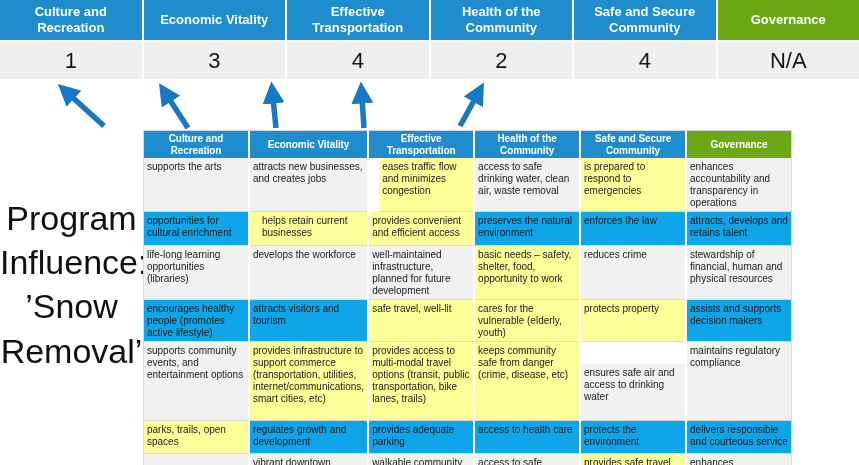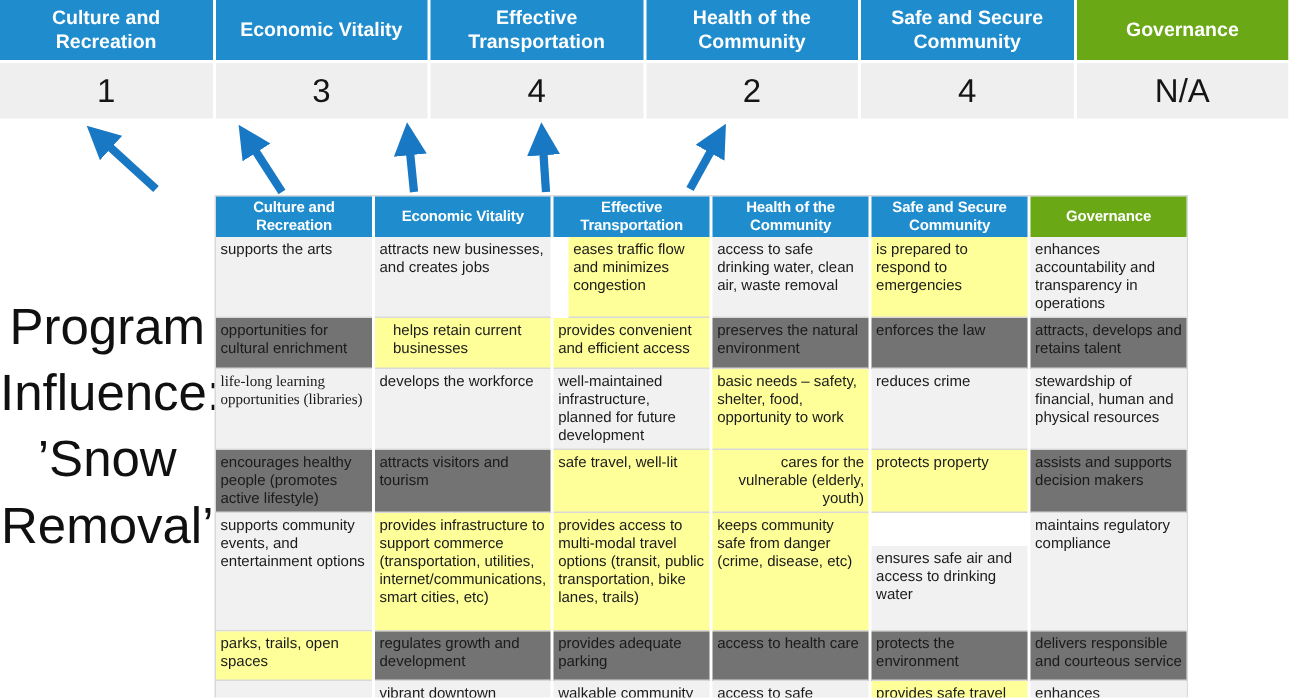--- a/index.html
+++ b/index.html
@@ -30,21 +30,21 @@
 
   
   .matrix { position:absolute; left:143px; top:130px; width:649px;
             display:grid; grid-template-columns:repeat(6,1fr); column-gap:2px;
             background:#fff; border:1px solid #d9d9d9; }
   .m-head { background:var(--blue); color:#fff; font-weight:bold; font-size:10px;
             letter-spacing:-0.1px; line-height:1.15; text-align:center;
             display:flex; align-items:center; justify-content:center;
             min-height:24px; padding:2px 1px; }
   .m-head.green { background:var(--green); }
-  .m-cell { background:#737373; color:#1a1a1a; font-size:10px; line-height:1.2;
+  .m-cell { background:#0ea5e9; color:#1a1a1a; font-size:10px; line-height:1.2;
             padding:3px 3px 2px 3px; border-bottom:1px solid #d9d9d9; }
   .m-cell.band { background:var(--band); }
   .m-cell.hl { background:var(--yellow); }
 </style>
 </head>
 <body>
 
 <div class="stage">
 
   <div class="banner">
@@ -96,30 +96,30 @@
       <div class="m-cell hl" style="min-height: 37px; margin-left: 10px;">eases traffic flow and minimizes congestion</div>
       <div class="m-cell band" style="min-height: 37px;">access to safe drinking water, clean air, waste removal</div>
       <div class="m-cell hl" style="min-height: 37px;">is prepared to respond to emergencies</div>
       <div class="m-cell band" style="min-height: 37px;">enhances accountability and transparency in operations</div>
       <div class="m-cell" style="min-height: 34px;">opportunities for cultural enrichment</div>
       <div class="m-cell hl" style="min-height: 34px; padding-left: 12px;">helps retain current businesses</div>
       <div class="m-cell hl" style="min-height: 34px;">provides convenient and efficient access</div>
       <div class="m-cell" style="min-height: 34px;">preserves the natural environment</div>
       <div class="m-cell" style="min-height: 34px;">enforces the law</div>
       <div class="m-cell" style="min-height: 34px;">attracts, develops and retains talent</div>
-      <div class="m-cell band" style="min-height: 39px; font-family: Liberation Serif, serif;">life-long learning opportunities (libraries)</div>
+      <div class="m-cell band" style="min-height: 39px;">life-long learning opportunities (libraries)</div>
       <div class="m-cell band" style="min-height: 39px;">develops the workforce</div>
       <div class="m-cell band" style="min-height: 39px;">well-maintained infrastructure, planned for future development</div>
       <div class="m-cell hl" style="min-height: 39px;">basic needs – safety, shelter, food, opportunity to work</div>
       <div class="m-cell band" style="min-height: 39px;">reduces crime</div>
       <div class="m-cell band" style="min-height: 39px;">stewardship of financial, human and physical resources</div>
       <div class="m-cell" style="min-height: 35px;">encourages healthy people (promotes active lifestyle)</div>
       <div class="m-cell" style="min-height: 35px;">attracts visitors and tourism</div>
       <div class="m-cell hl" style="min-height: 35px;">safe travel, well-lit</div>
-      <div class="m-cell hl" style="min-height: 35px; text-align: right;">cares for the vulnerable (elderly, youth)</div>
+      <div class="m-cell hl" style="min-height: 35px;">cares for the vulnerable (elderly, youth)</div>
       <div class="m-cell hl" style="min-height: 35px;">protects property</div>
       <div class="m-cell" style="min-height: 35px;">assists and supports decision makers</div>
       <div class="m-cell band" style="min-height: 57px;">supports community events, and entertainment options</div>
       <div class="m-cell hl" style="min-height: 57px;">provides infrastructure to support commerce (transportation, utilities, internet/communications, smart cities, etc)</div>
       <div class="m-cell hl" style="min-height: 57px;">provides access to multi-modal travel options (transit, public transportation, bike lanes, trails)</div>
       <div class="m-cell hl" style="min-height: 57px;">keeps community safe from danger (crime, disease, etc)</div>
       <div class="m-cell band" style="min-height: 57px; margin-top: 22px;">ensures safe air and access to drinking water</div>
       <div class="m-cell band" style="min-height: 57px;">maintains regulatory compliance</div>
       <div class="m-cell hl" style="min-height: 33px;">parks, trails, open spaces</div>
       <div class="m-cell" style="min-height: 33px;">regulates growth and development</div>

